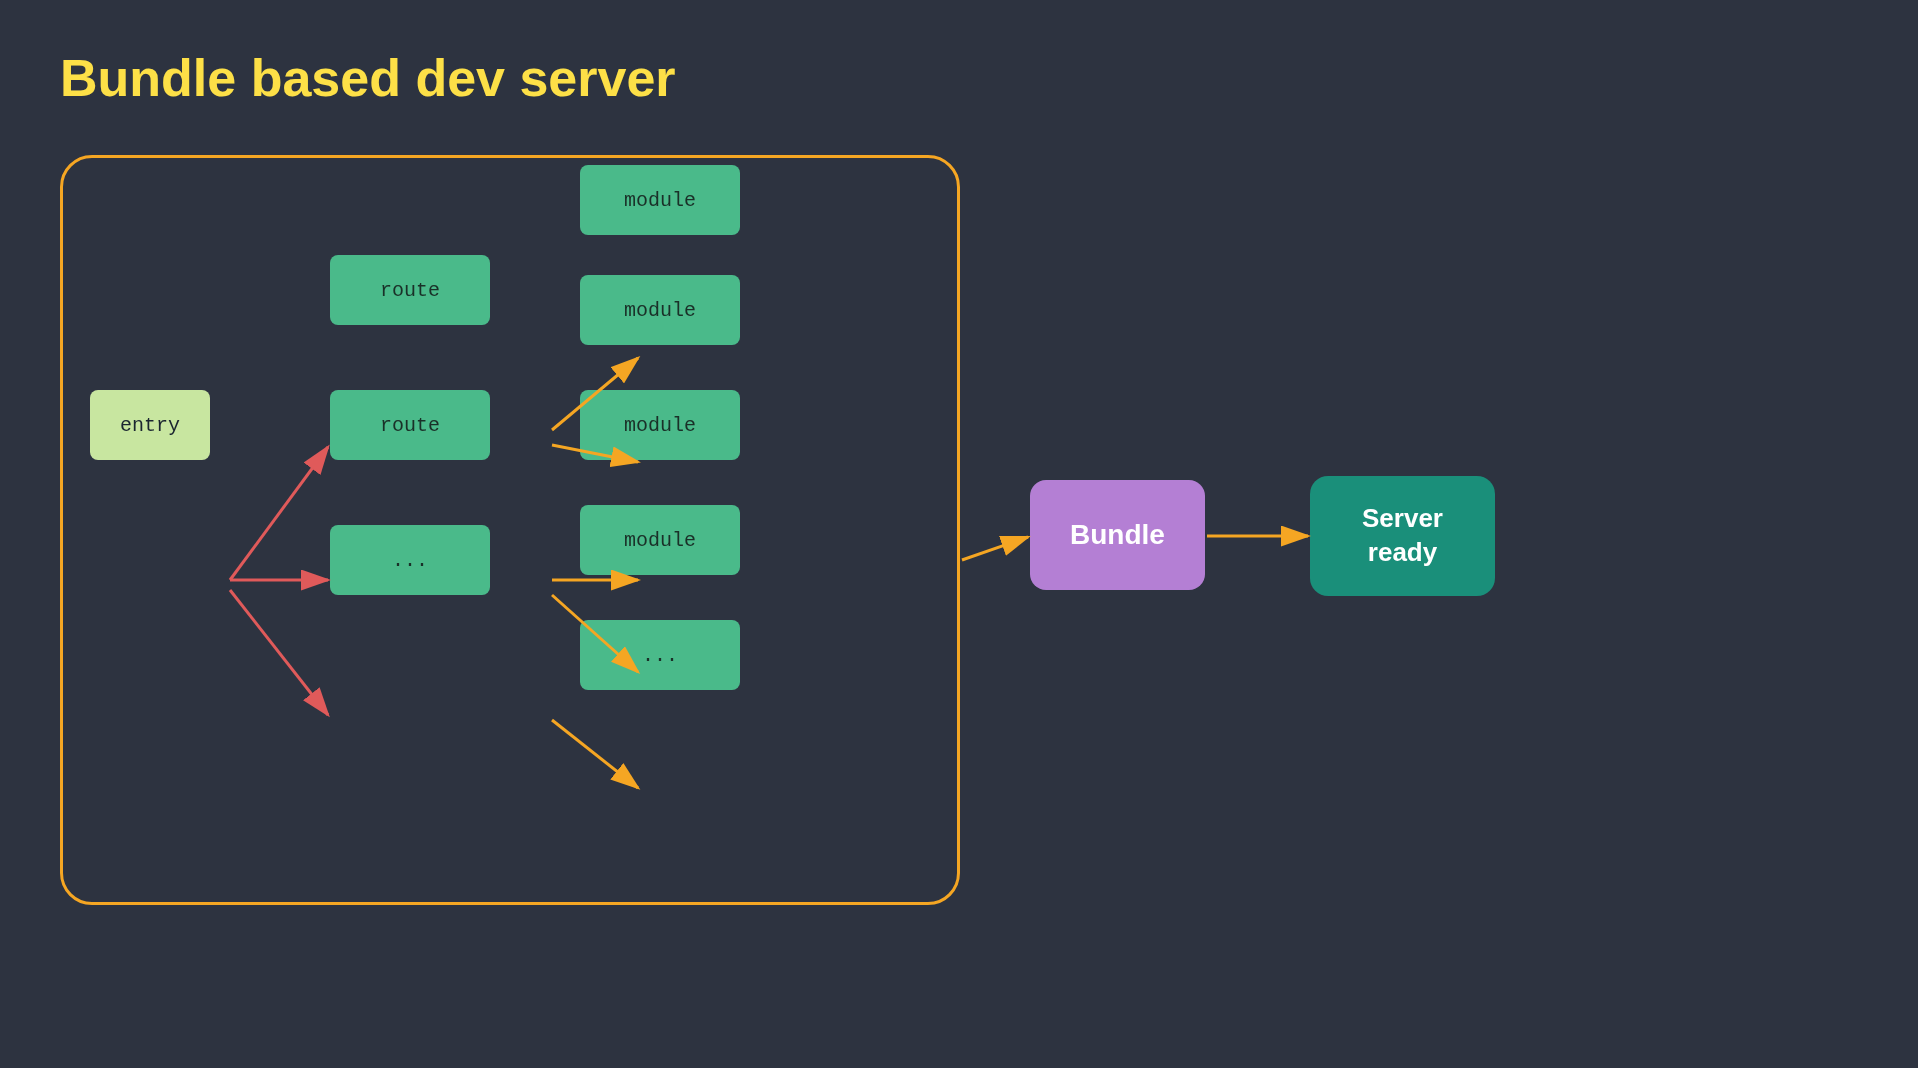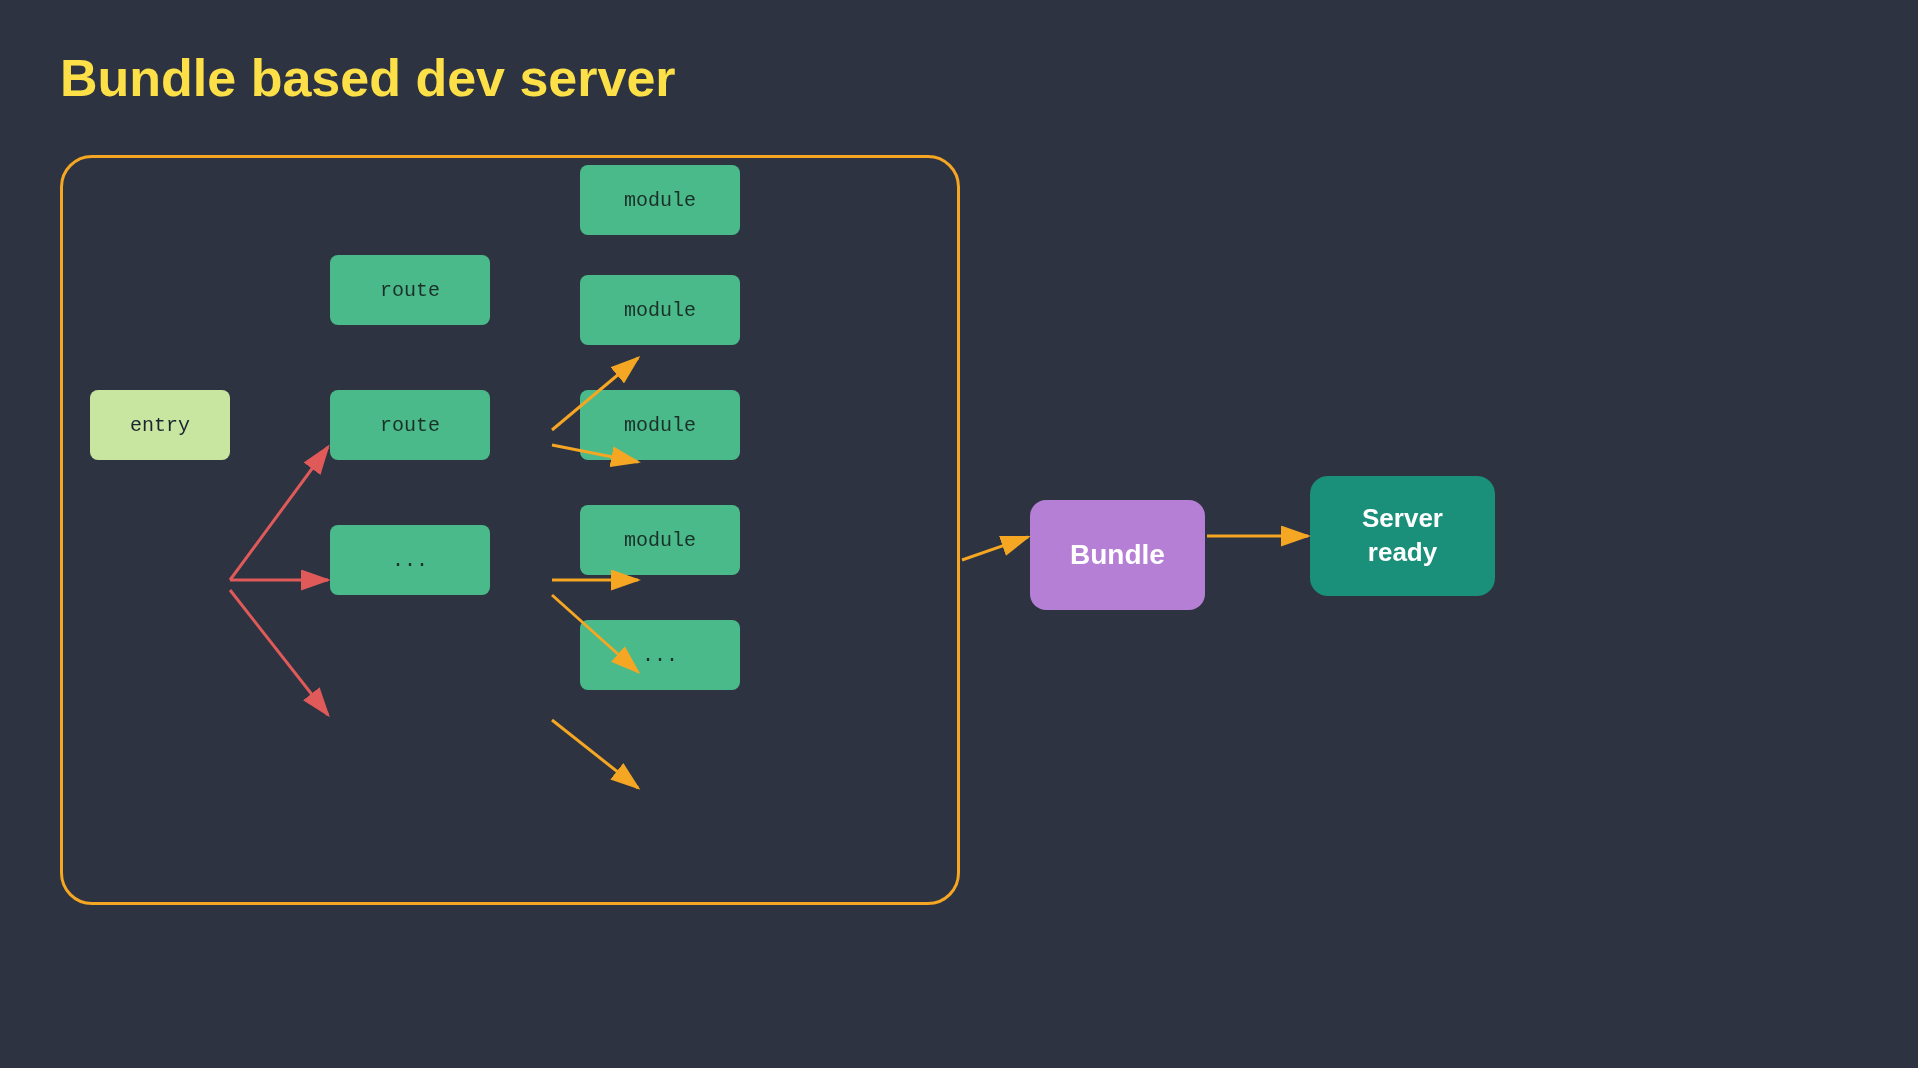--- a/index.html
+++ b/index.html
@@ -43,21 +43,21 @@
       align-items: center;
       justify-content: center;
       font-size: 20px;
       font-weight: 500;
       color: #1a2530;
       font-family: 'Courier New', Courier, monospace;
     }
 
     .node-entry {
       background-color: #c8e6a0;
-      width: 140px;
+      width: 120px;
       height: 70px;
       top: 390px;
       left: 90px;
     }
 
     .node-route1 {
       background-color: #4aba8a;
       width: 160px;
       height: 70px;
       top: 255px;
@@ -133,21 +133,20 @@
       background-color: #b47fd4;
       width: 175px;
       height: 110px;
       top: 480px;
       left: 1030px;
       border-radius: 16px;
       font-size: 28px;
       font-weight: 700;
       color: white;
       font-family: Arial, sans-serif;
-      margin-top: 20px;
     }
 
     .node-server-ready {
       background-color: #1a8f7a;
       width: 185px;
       height: 120px;
       top: 476px;
       left: 1310px;
       border-radius: 18px;
       font-size: 26px;

